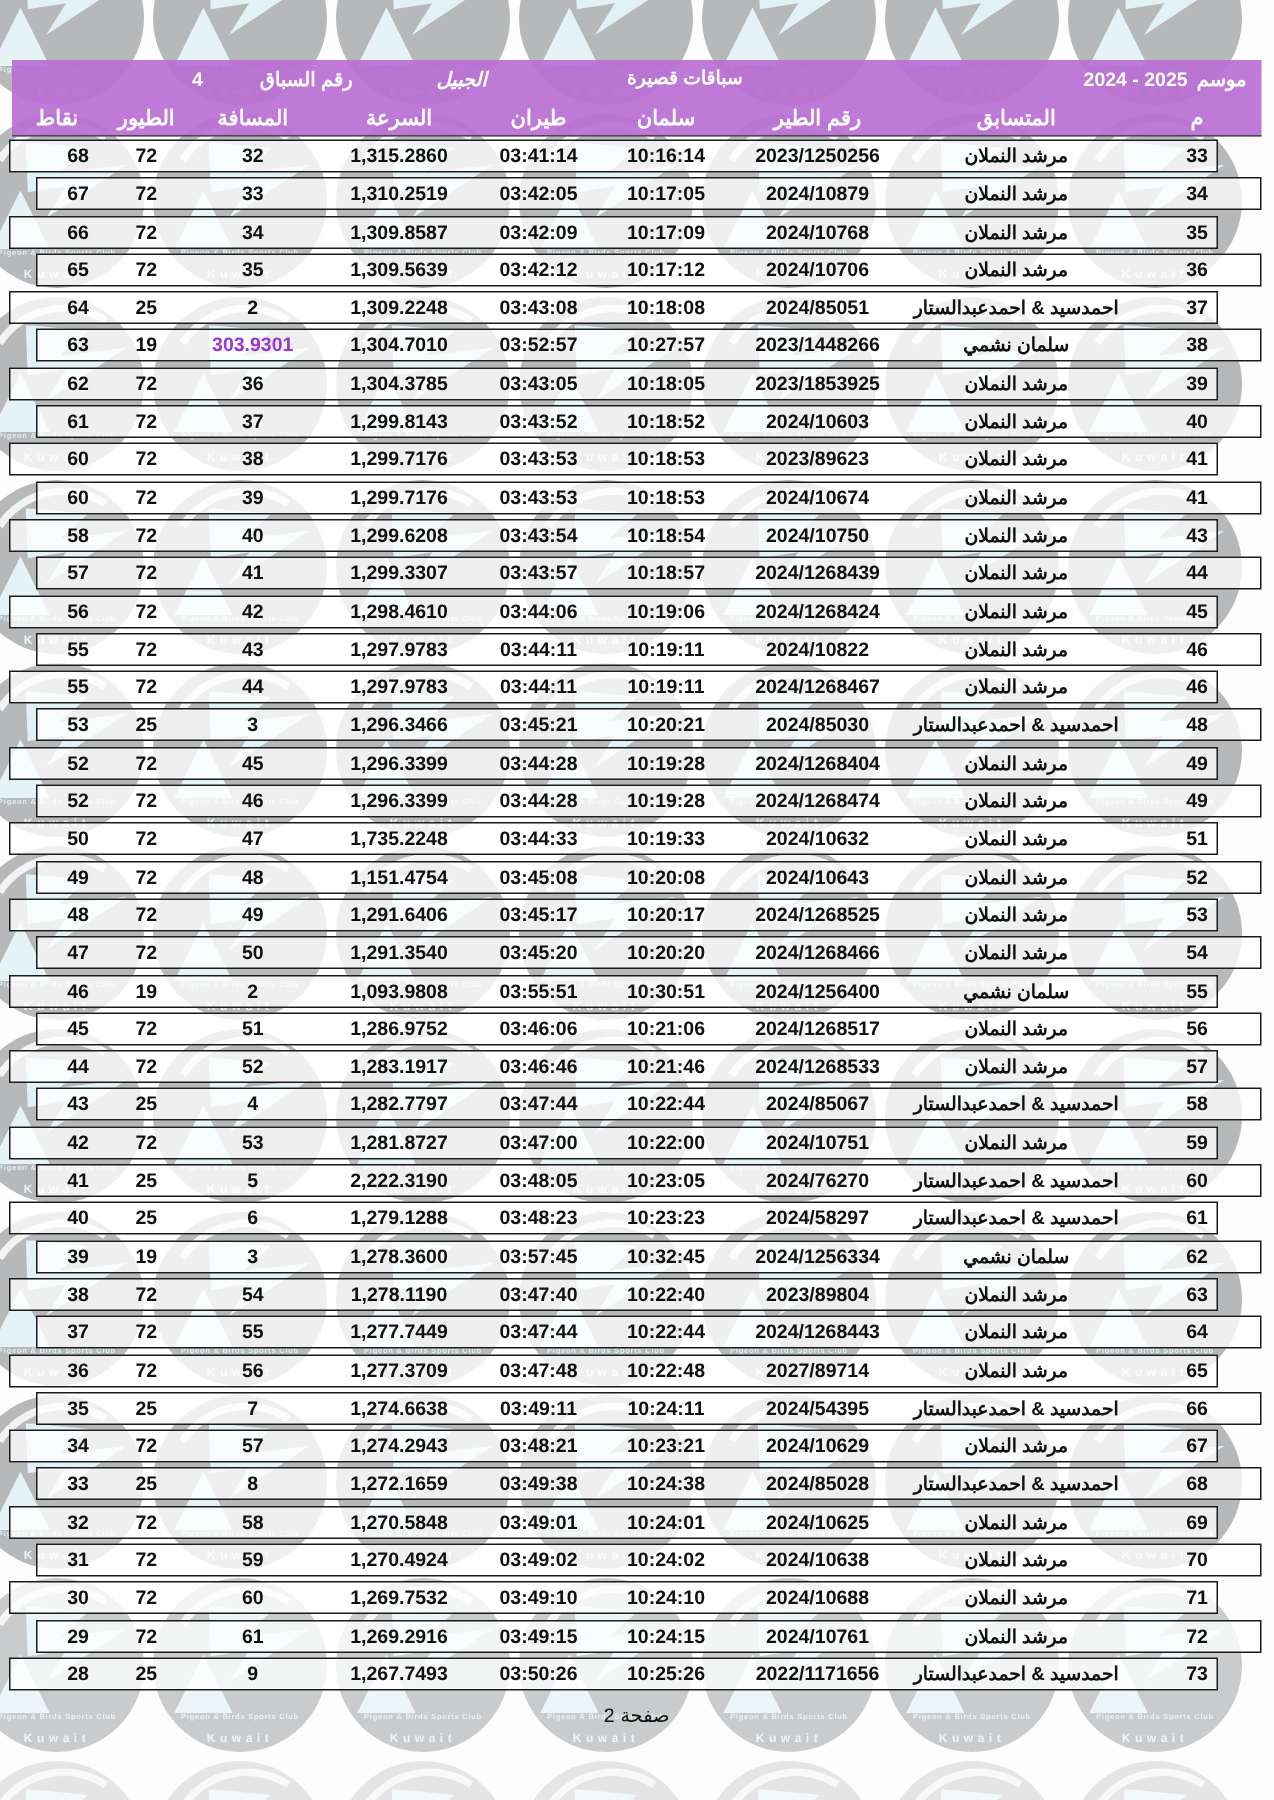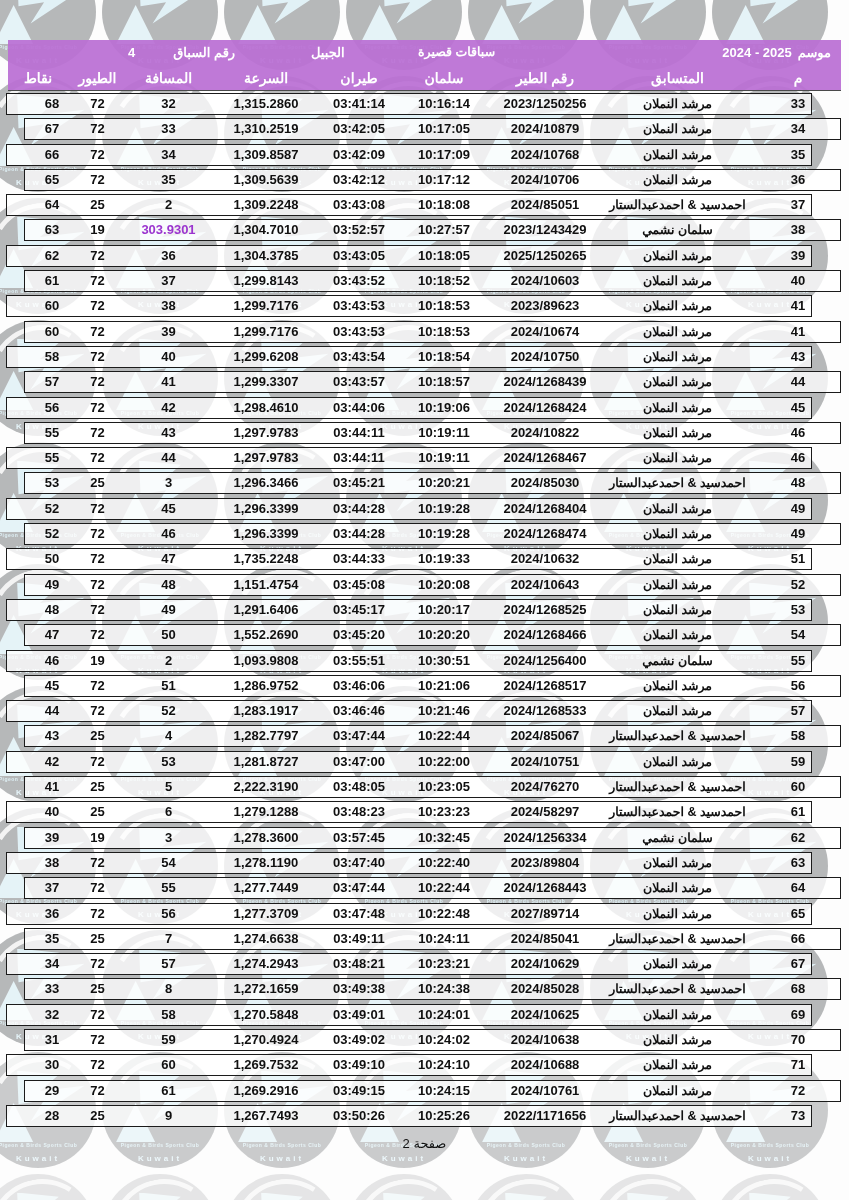--- a/index.html
+++ b/index.html
@@ -43,21 +43,21 @@
     background:rgba(186,111,212,.93);
     border-bottom:1px solid #4a4a4a;
     color:#fff;font-weight:bold;
   }
   #header-top{
     position:relative;height:25px;font-size:13px;line-height:25px;
   }
   #season{position:absolute;right:10px;top:0;direction:rtl;white-space:nowrap;}
   #season .yrs{display:inline-block;direction:ltr;margin-right:6px;}
   #race-type{position:absolute;left:410px;top:0;font-size:12.5px;}
-  #location{position:absolute;left:303px;top:0;}
+  #location{position:absolute;left:283px;top:0;font-style:italic;}
   #race-no{position:absolute;left:120px;top:0;direction:rtl;display:flex;flex-direction:row;gap:38px;}
   
   .grid{
     direction:rtl;display:grid;
     grid-template-columns:86px 155px 110px 92px 78px 108px 87px 55px 64px;
     align-items:center;
   }
   #col-headers{
     position:relative;height:25px;font-size:14px;
   }
@@ -698,34 +698,34 @@
         <div class="cell num">1,309.2248</div>
         <div class="cell num c-dist">2</div>
         <div class="cell num">25</div>
         <div class="cell num c-pts">64</div>
       </div>
     </div>
     <div class="trow b">
       <div class="grid">
         <div class="cell num">38</div>
         <div class="cell c-name">سلمان نشمي</div>
-        <div class="cell num">2023/1243429</div>
+        <div class="cell num">2023/1448266</div>
         <div class="cell num">10:27:57</div>
         <div class="cell num">03:52:57</div>
         <div class="cell num">1,304.7010</div>
         <div class="cell num c-dist hl">303.9301</div>
         <div class="cell num">19</div>
         <div class="cell num c-pts">63</div>
       </div>
     </div>
     <div class="trow a">
       <div class="grid">
         <div class="cell num">39</div>
         <div class="cell c-name">مرشد النملان</div>
-        <div class="cell num">2025/1250265</div>
+        <div class="cell num">2023/1853925</div>
         <div class="cell num">10:18:05</div>
         <div class="cell num">03:43:05</div>
         <div class="cell num">1,304.3785</div>
         <div class="cell num c-dist">36</div>
         <div class="cell num">72</div>
         <div class="cell num c-pts">62</div>
       </div>
     </div>
     <div class="trow b">
       <div class="grid">
@@ -909,21 +909,21 @@
         <div class="cell num c-pts">48</div>
       </div>
     </div>
     <div class="trow b">
       <div class="grid">
         <div class="cell num">54</div>
         <div class="cell c-name">مرشد النملان</div>
         <div class="cell num">2024/1268466</div>
         <div class="cell num">10:20:20</div>
         <div class="cell num">03:45:20</div>
-        <div class="cell num">1,552.2690</div>
+        <div class="cell num">1,291.3540</div>
         <div class="cell num c-dist">50</div>
         <div class="cell num">72</div>
         <div class="cell num c-pts">47</div>
       </div>
     </div>
     <div class="trow a">
       <div class="grid">
         <div class="cell num">55</div>
         <div class="cell c-name">سلمان نشمي</div>
         <div class="cell num">2024/1256400</div>
@@ -1062,21 +1062,21 @@
         <div class="cell num">1,277.3709</div>
         <div class="cell num c-dist">56</div>
         <div class="cell num">72</div>
         <div class="cell num c-pts">36</div>
       </div>
     </div>
     <div class="trow b">
       <div class="grid">
         <div class="cell num">66</div>
         <div class="cell c-name">احمدسيد &amp; احمدعبدالستار</div>
-        <div class="cell num">2024/85041</div>
+        <div class="cell num">2024/54395</div>
         <div class="cell num">10:24:11</div>
         <div class="cell num">03:49:11</div>
         <div class="cell num">1,274.6638</div>
         <div class="cell num c-dist">7</div>
         <div class="cell num">25</div>
         <div class="cell num c-pts">35</div>
       </div>
     </div>
     <div class="trow a">
       <div class="grid">

